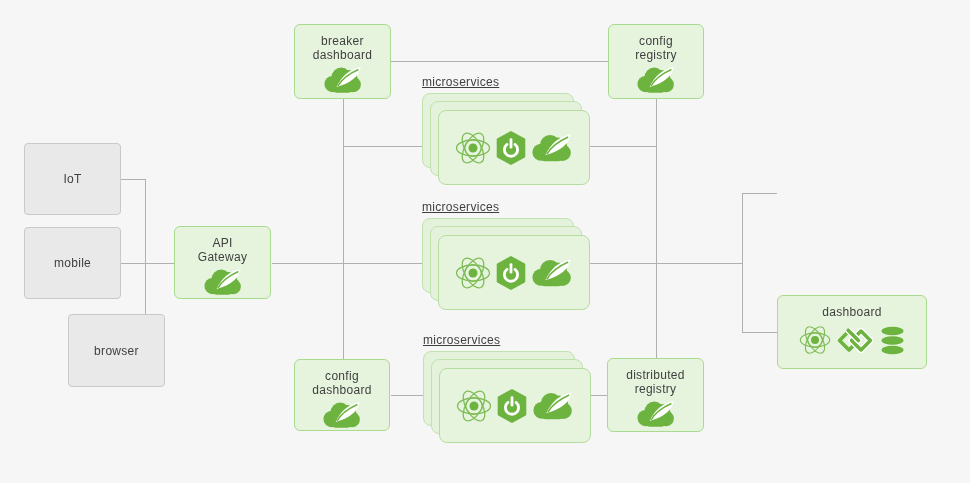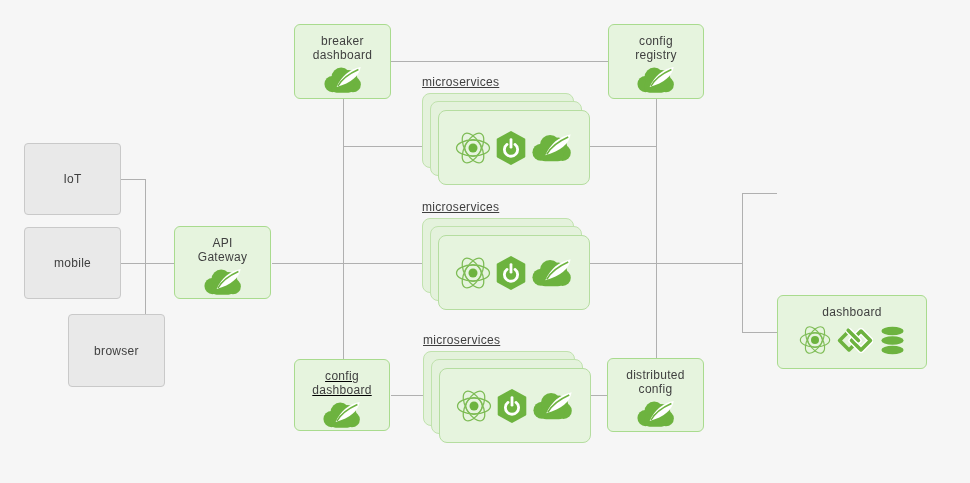--- a/index.html
+++ b/index.html
@@ -45,21 +45,21 @@
     font-size:12px;color:#3f3f3f;letter-spacing:.3px;
     text-align:center;line-height:14px;
   }
   .gbox .leaf-ic{margin-top:3px;}
   #n-gateway{left:174px;top:226px;width:97px;height:73px;}
   #n-gateway .gbox-label{width:62px;}
   #n-breaker{left:294px;top:24px;width:97px;height:75px;}
   #n-breaker .gbox-label{width:80px;}
   #n-registry{left:608px;top:24px;width:96px;height:75px;}
   #n-registry .gbox-label{width:70px;}
-  #n-config{left:294px;top:359px;width:96px;height:72px;text-decoration:underline;}
+  #n-config{left:294px;top:359px;width:96px;height:72px;}
   #n-config .gbox-label{width:80px;}
   #n-tracing{left:607px;top:358px;width:97px;height:74px;}
   #n-tracing .gbox-label{width:80px;}
   #n-brokers{left:777px;top:157px;width:150px;height:73px;}
   #n-databases{left:777px;top:295px;width:150px;height:74px;}
   .icon-row{
     display:flex;align-items:center;justify-content:center;
     gap:6px;margin-top:5px;
   }
   
@@ -202,21 +202,21 @@
   </div>
 
   <div class="gbox" id="n-config">
     <div class="gbox-label">config dashboard</div>
     <svg class="leaf-ic" width="40" height="29">
         <use href="#ic-leaf"></use>
       </svg>
   </div>
 
   <div class="gbox" id="n-tracing">
-    <div class="gbox-label">distributed config</div>
+    <div class="gbox-label">distributed registry</div>
     <svg class="leaf-ic" width="40" height="29">
         <use href="#ic-leaf"></use>
       </svg>
   </div>
 
 
   <div class="gbox" id="n-databases">
     <div class="gbox-label">dashboard</div>
     <div class="icon-row">
       <svg width="32" height="32">

